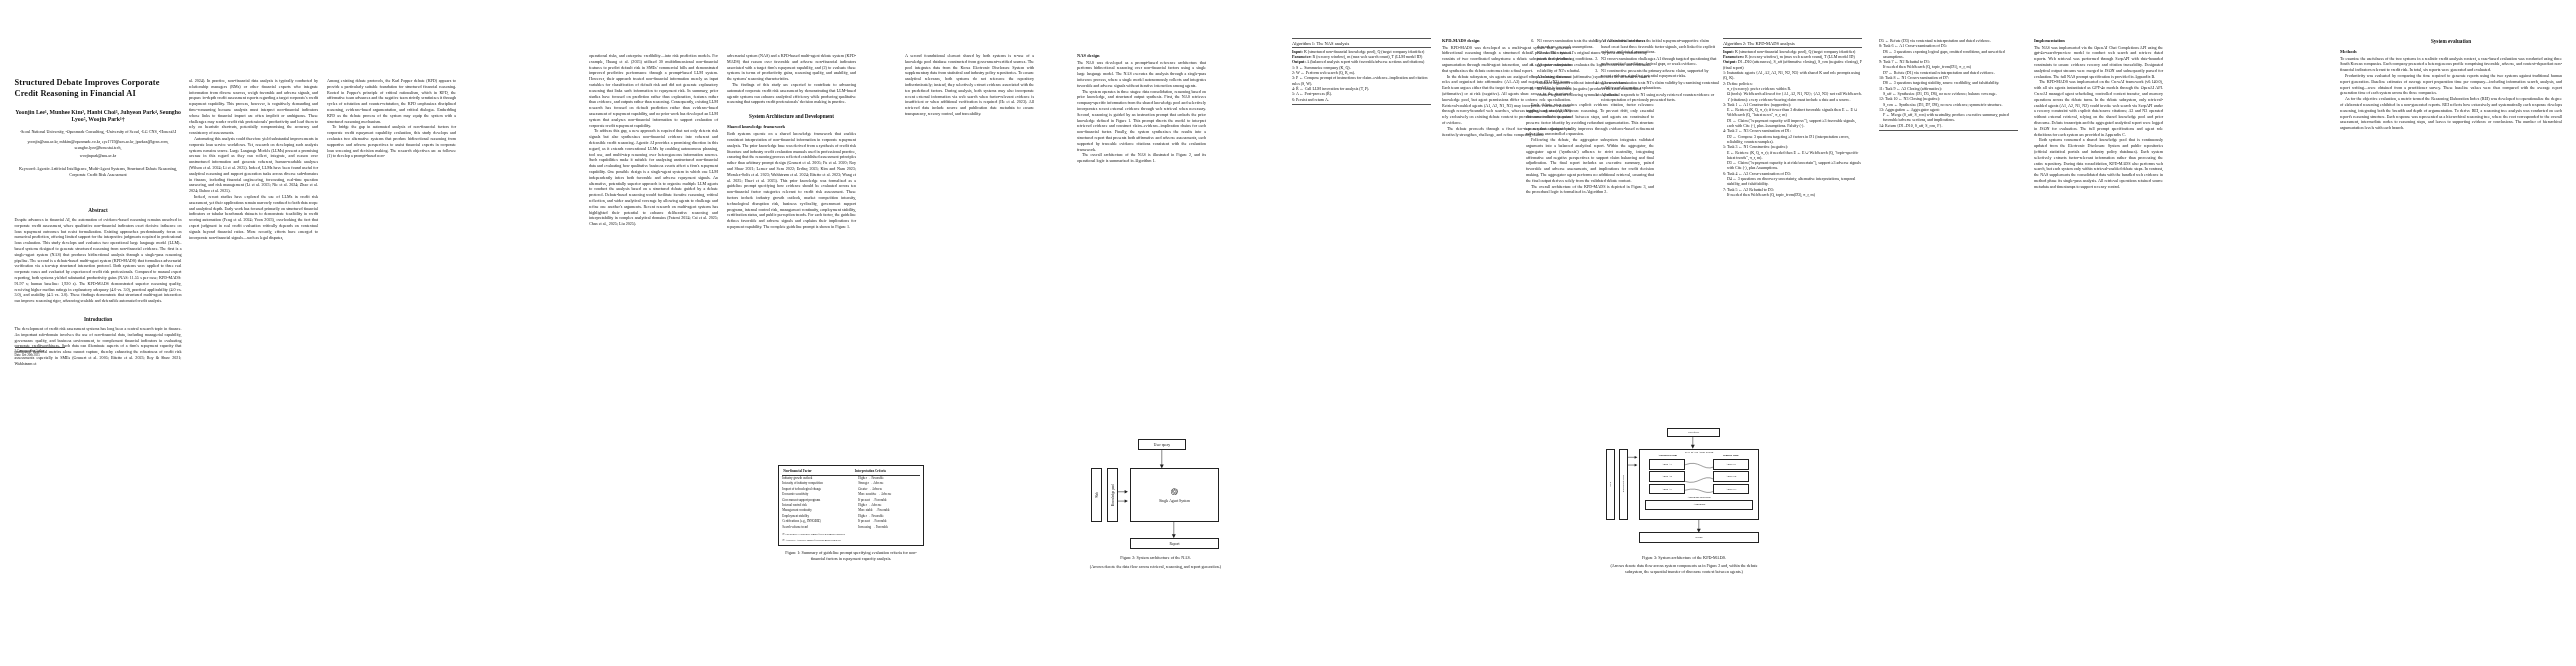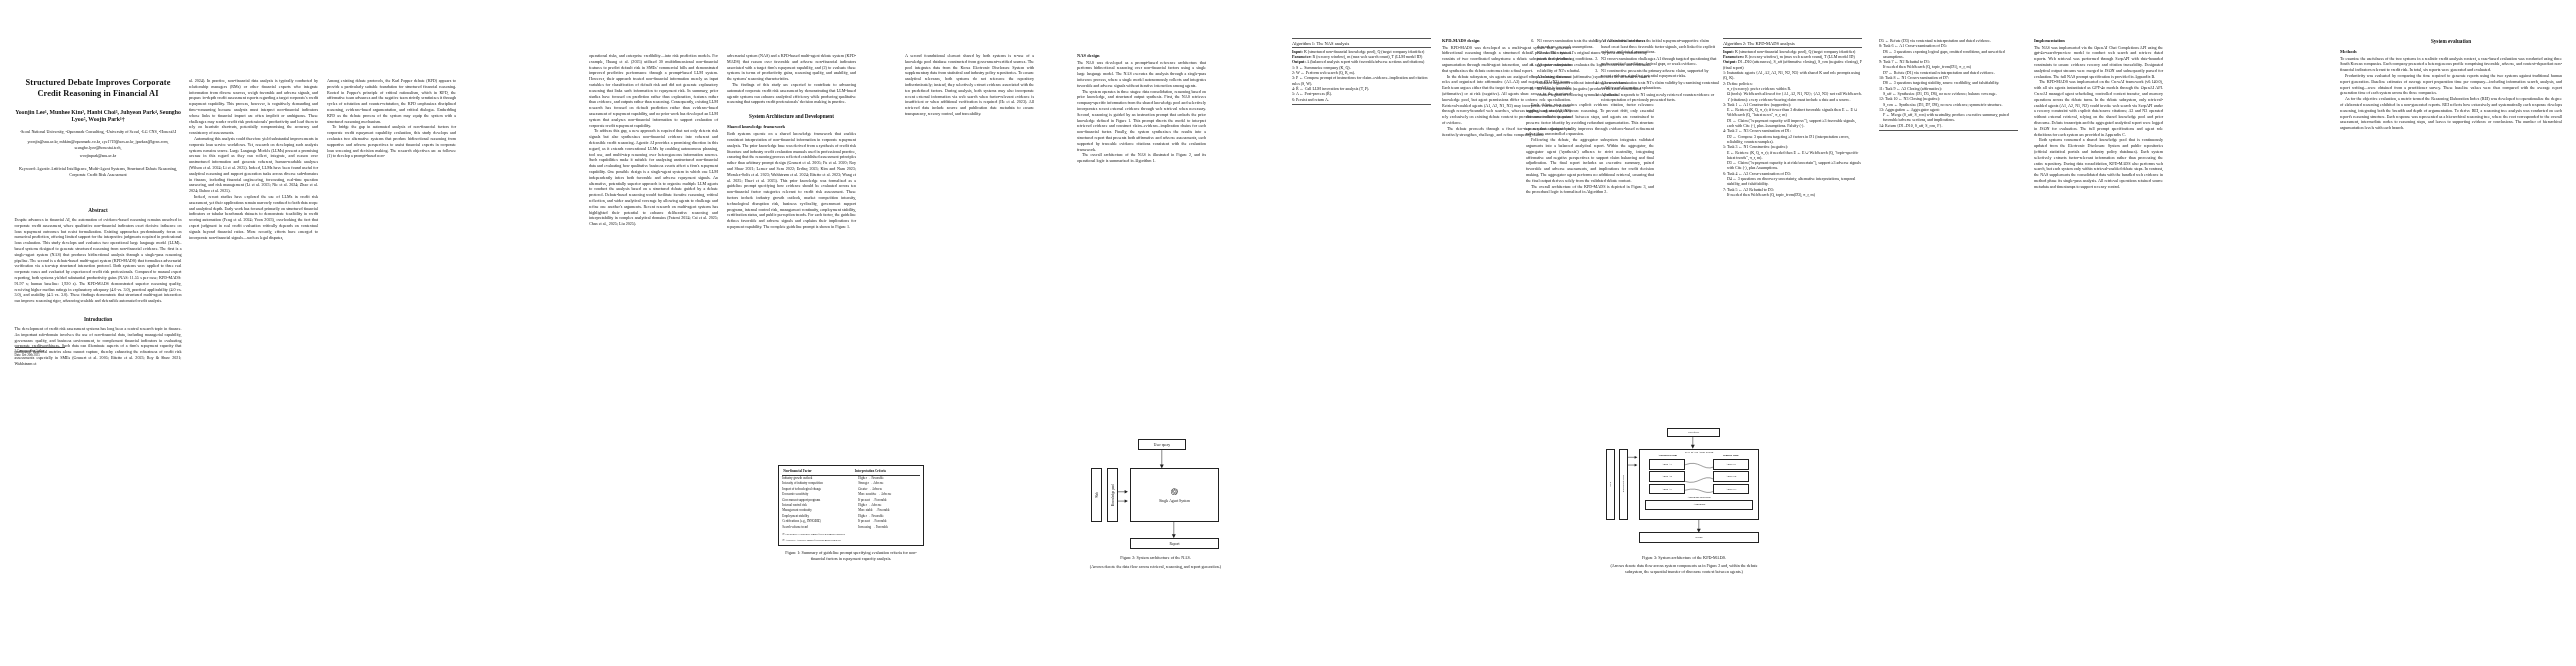--- a/index.html
+++ b/index.html
@@ -11,21 +11,21 @@
   .sheet{position:relative;width:2576px;height:667px;background:#fff;}
 
   
   .col{position:absolute;top:0;box-sizing:border-box;}
   .col p{margin:0 0 0 0;text-align:justify;text-justify:inter-word;
          font-size:4.1px;line-height:5.8px;hyphens:auto;}
   .col p.ind{text-indent:5px;}
   .col p + p{margin-top:0;}
 
   h1.title{
-    font-size:8.4px;font-weight:bold;text-align:center;
+    font-size:8.4px;font-weight:bold;text-align:left;
     margin:0;line-height:10.6px;letter-spacing:0.1px;
   }
   .authors{font-size:5.8px;font-weight:bold;text-align:center;margin-top:9.4px;line-height:7.8px;}
   .affil{font-size:4.1px;text-align:center;margin-top:5px;line-height:5.8px;}
   .emails{font-size:4px;text-align:center;margin-top:4.4px;line-height:6.1px;}
   .keyword{font-size:4.2px;text-align:center;margin-top:7.2px;line-height:6.1px;}
 
   h2.sec{font-size:5.2px;font-weight:bold;text-align:center;margin:8.3px 0 3.9px;}
   h3.sub{font-size:4.5px;font-weight:bold;text-align:left;margin:5px 0 1.7px;}
 

